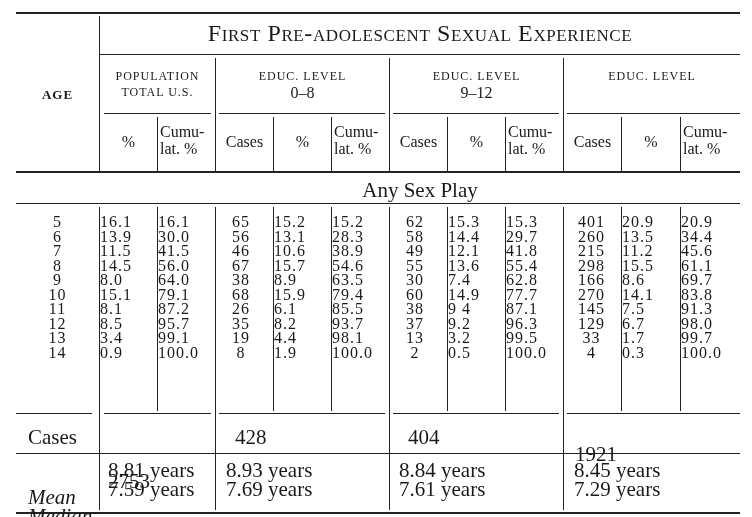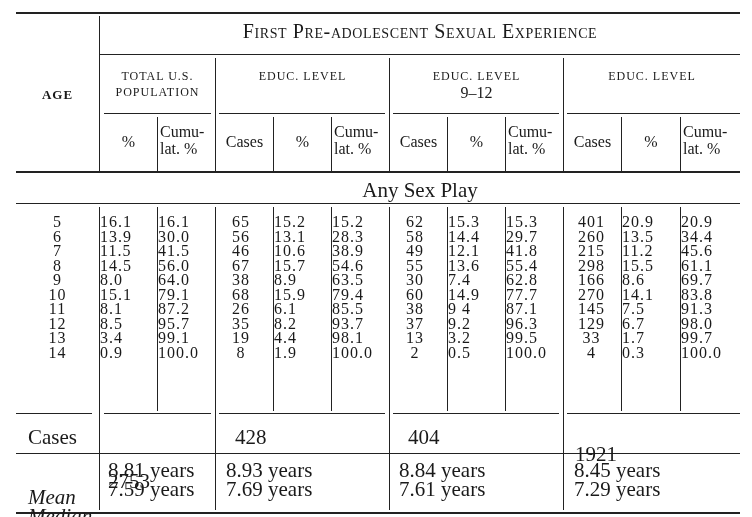--- a/index.html
+++ b/index.html
@@ -57,30 +57,31 @@
   <div class="vline" style="left:680px; top:117px; height:55px;"></div>
 
   <div class="vline" style="left:157px; top:207px; height:204px;"></div>
   <div class="vline" style="left:273px; top:207px; height:204px;"></div>
   <div class="vline" style="left:331px; top:207px; height:204px;"></div>
   <div class="vline" style="left:447px; top:207px; height:204px;"></div>
   <div class="vline" style="left:505px; top:207px; height:204px;"></div>
   <div class="vline" style="left:621px; top:207px; height:204px;"></div>
   <div class="vline" style="left:680px; top:207px; height:204px;"></div>
 
-  <div class="abs center sc" style="left:100px; top:20px; width:640px; font-size:20px;">First Pre-adolescent Sexual Experience</div>
+  <div class="abs center sc" style="left:100px; top:20px; width:640px; font-size:24px;">First Pre-adolescent Sexual Experience</div>
 
   <div class="abs center hdr-small" style="left:16px; top:87px; width:83px; font-weight:bold; font-size:13px;">AGE</div>
 
   <div class="abs center" style="left:100px; top:68px; width:115px;">
+    <div class="hdr-small">POPULATION</div>
     <div class="hdr-small">TOTAL U.S.</div>
-    <div class="hdr-small">POPULATION</div>
   </div>
   <div class="abs center" style="left:216px; top:68px; width:173px;">
     <div class="hdr-small">EDUC. LEVEL</div>
+    <div class="hdr-range">0–8</div>
   </div>
   <div class="abs center" style="left:390px; top:68px; width:173px;">
     <div class="hdr-small">EDUC. LEVEL</div>
     <div class="hdr-range">9–12</div>
   </div>
   <div class="abs center" style="left:564px; top:68px; width:176px;">
     <div class="hdr-small">EDUC. LEVEL</div>
   </div>
 
   <div class="abs center sub" style="left:100px; top:133px; width:57px;">%</div>

